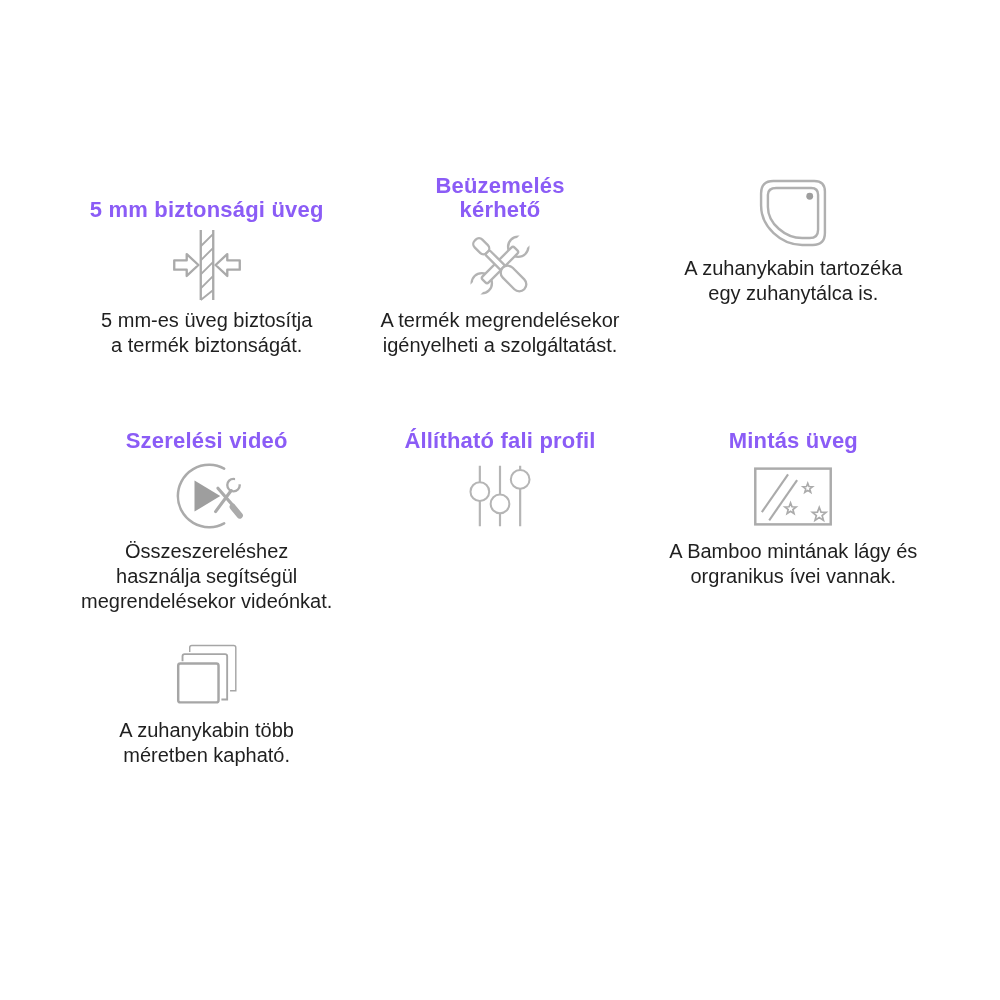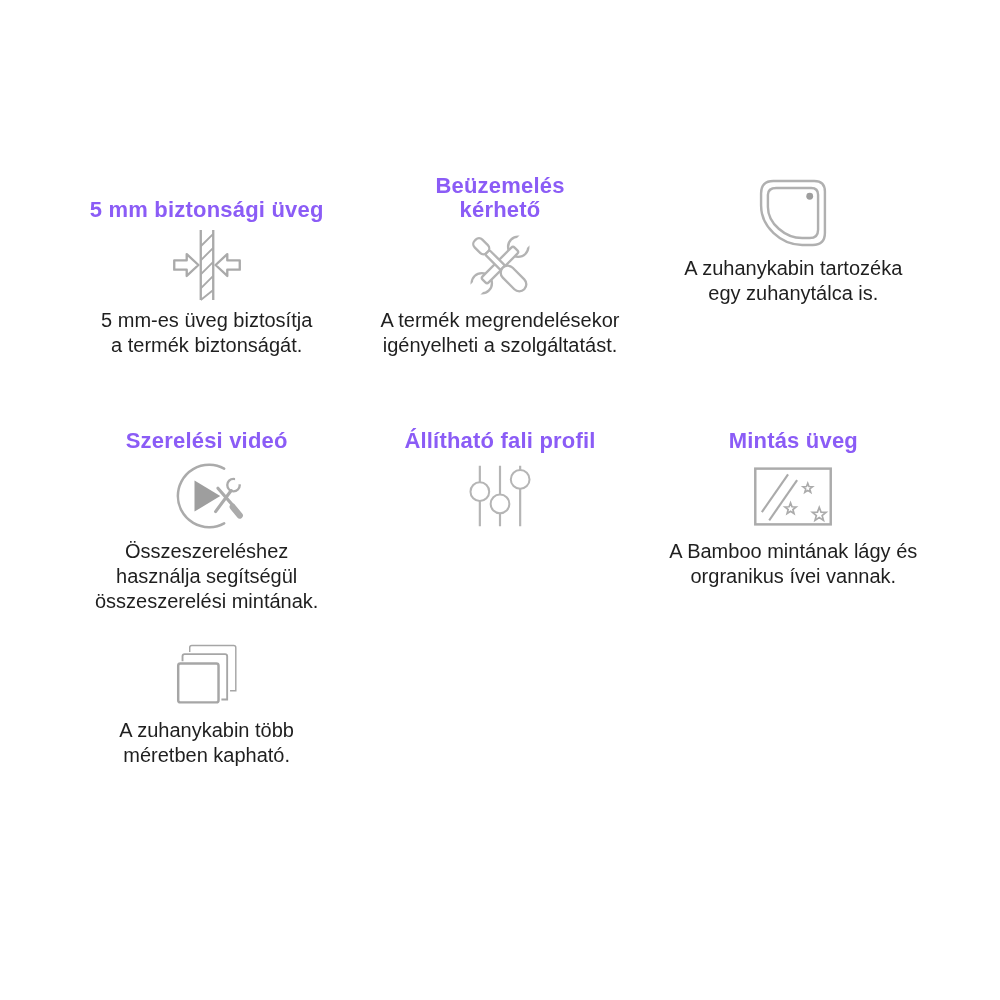--- a/index.html
+++ b/index.html
@@ -124,21 +124,21 @@
             <path d="M61 70 L81 43" stroke-width="4"></path>
             <circle cx="84" cy="36" r="8" stroke-width="3"></circle>
             <rect x="86" y="24" width="12" height="11" fill="#ffffff" stroke="none"></rect>
             <path d="M64 40 L84 63" stroke-width="4"></path>
             <path d="M83 64 L92 75" stroke-width="8"></path>
           </g>
         </svg>
       </div>
       <p class="desc">Összeszereléshez
 használja segítségül
-összeszerelési mintának.</p>
+megrendelésekor videónkat.</p>
     </div>
 
     <div class="cell">
       <h3 class="title">Állítható fali profil</h3>
       <div class="icon-box">
         <svg width="72" height="72" viewBox="0 0 100 100">
           <g stroke="#b5b5b5" stroke-width="3" fill="none">
             <path d="M22 8 V92 M50 8 V92 M78 8 V92"></path>
           </g>
           <g stroke="#b5b5b5" stroke-width="2.8" fill="#ffffff">

